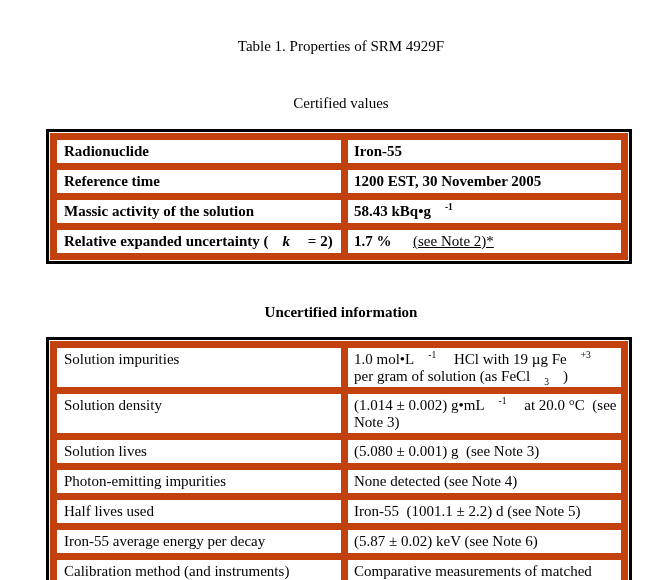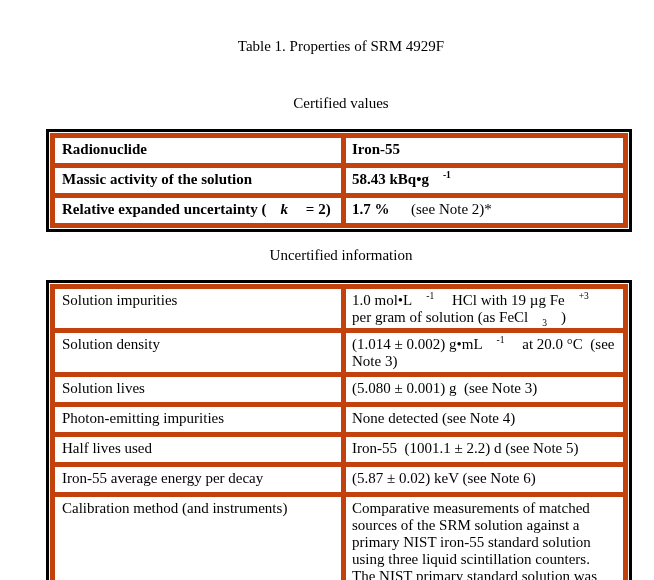--- a/index.html
+++ b/index.html
@@ -13,42 +13,42 @@
   .doc-title {
     text-align:center;
     padding-top:9px;
     line-height:18px;
   }
   .sec-heading {
     text-align:center;
     line-height:18px;
   }
   .sec-heading.certified { font-weight:normal; margin-top:11px; }
-  .sec-heading.uncertified { font-weight:normal; margin-top:0; }
+  .sec-heading.uncertified { font-weight:bold; margin-top:25px; }
   .tbl-wrap {
     margin:3px 22px 0 18px;
     border:3px solid #000;
     padding:1px;
     background:#fff;
   }
   table {
     width:100%;
     border-collapse:collapse;
     table-layout:fixed;
   }
   td {
-    border:5px solid #c2410c;
+    border:7px solid #c2410c;
     vertical-align:top;
     padding:3px 4px 2px 7px;
     line-height:17px;
     overflow:hidden;
   }
   td.val { padding-left:6px; }
   .certified-table td { font-weight:bold; }
-  .rg { font-weight:normal; }
+  .rg { font-weight:normal;text-decoration:underline; }
   sup { font-size:9.5px; line-height:0; vertical-align:super; }
   sub { font-size:9.5px; line-height:0; vertical-align:sub; }
   i { font-style:italic; }
 </style>
 </head>
 <body>
 
 <div class="doc-title">Table 1. Properties of SRM 4929F</div>
 
 <div class="sec-heading certified">Certified values</div>
@@ -56,20 +56,24 @@
 <div class="tbl-wrap">
   <table class="certified-table">
     <colgroup>
         <col style="width:291px">
         <col>
       </colgroup>
     <tbody>
       <tr style="height:30px">
         <td>Radionuclide</td>
         <td class="val">Iron-55</td>
+      </tr>
+      <tr style="height:30px">
+        <td>Reference time</td>
+        <td class="val">1200 EST, 30 November 2005</td>
       </tr>
       <tr style="height:30px">
         <td>Massic activity of the solution</td>
         <td class="val">58.43 kBq•g<sup>-1</sup></td>
       </tr>
       <tr style="height:30px">
         <td>Relative expanded uncertainty (<i>k</i> = 2)</td>
         <td class="val">1.7 %&nbsp; <span class="rg">(see Note 2)*</span></td>
       </tr>
     </tbody>

